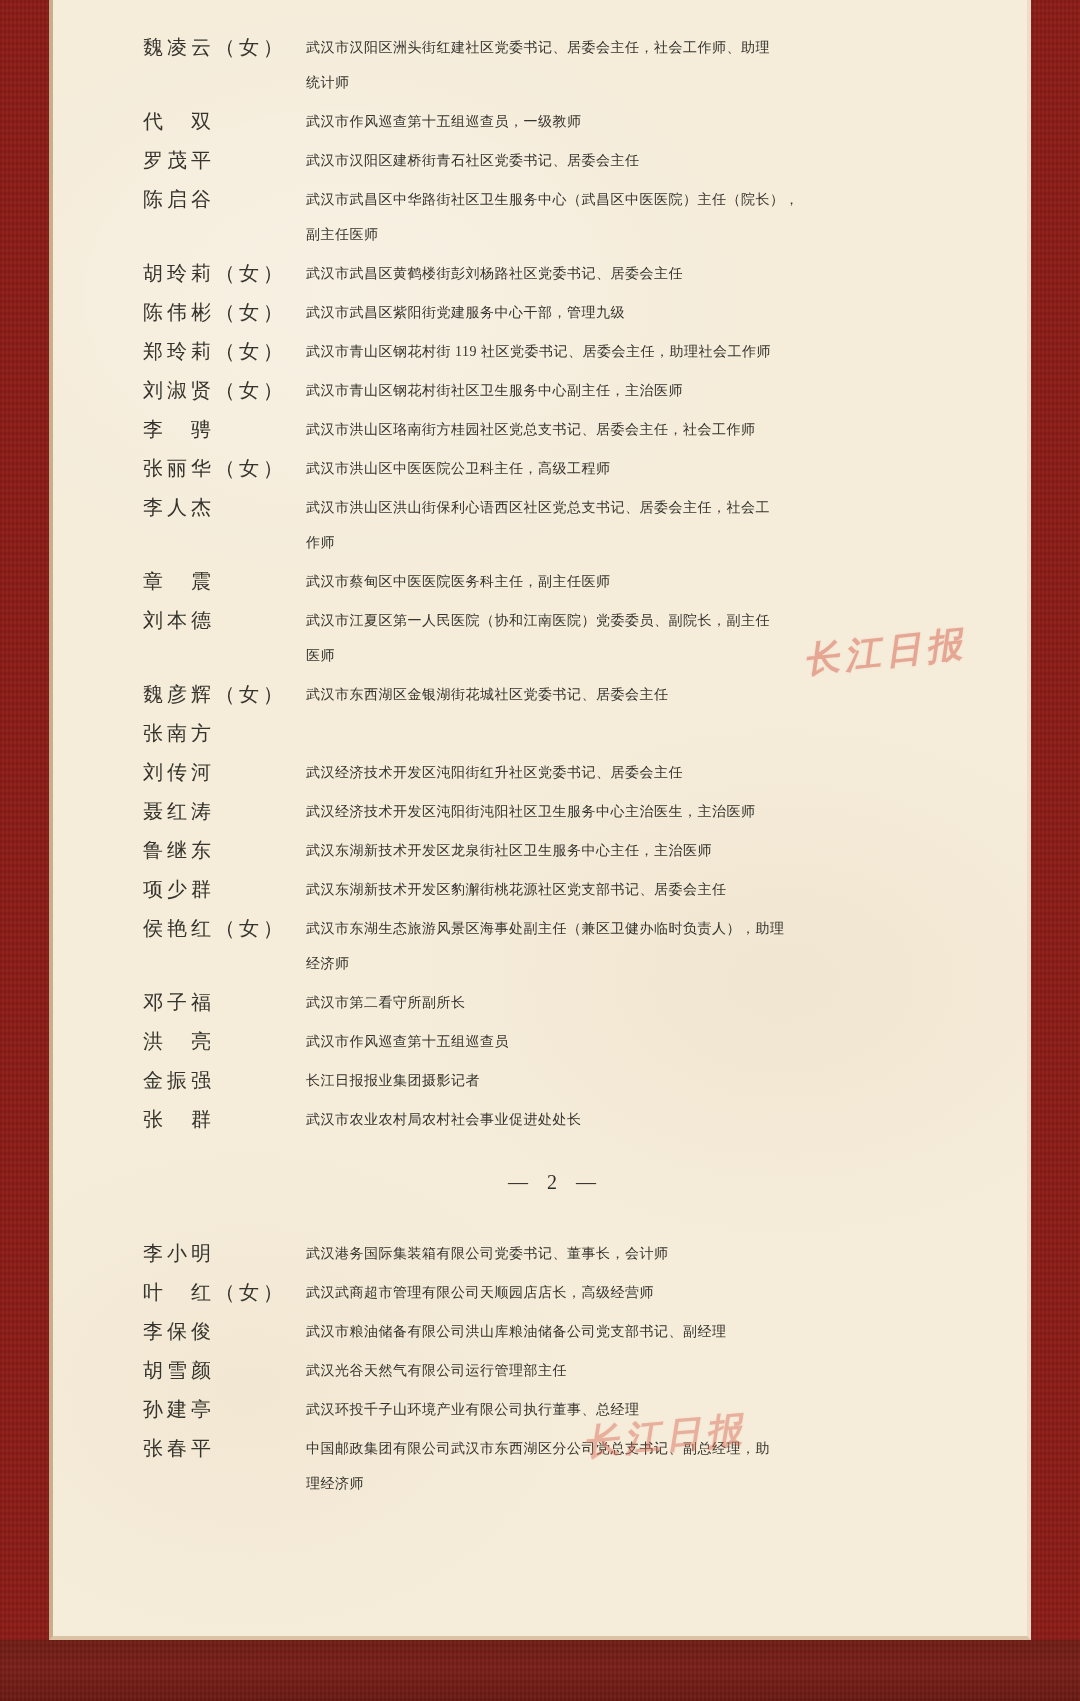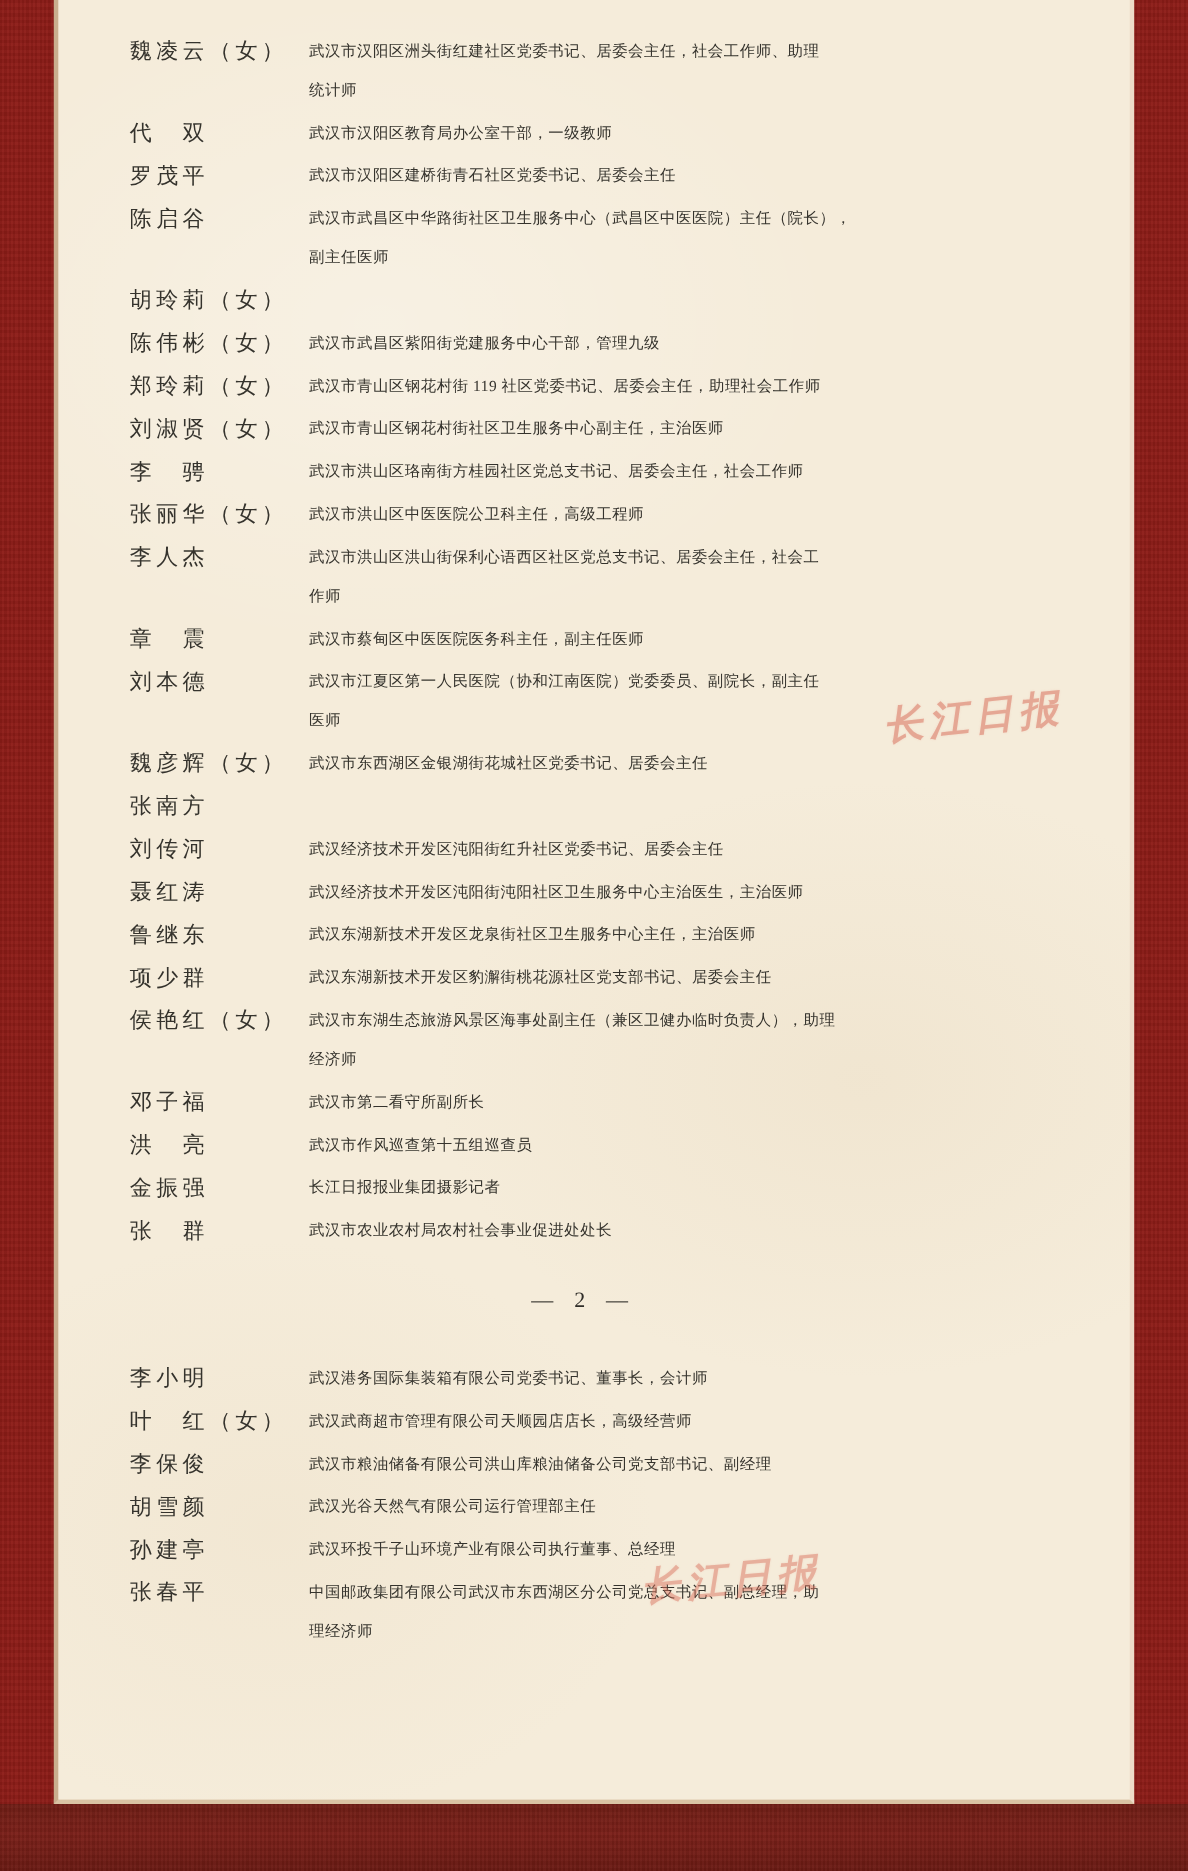--- a/index.html
+++ b/index.html
@@ -24,21 +24,21 @@
     position:absolute;left:49px;top:0;width:982px;height:1640px;
     background:
       radial-gradient(ellipse 700px 500px at 30% 18%, rgba(255,255,255,.25), rgba(255,255,255,0) 60%),
       radial-gradient(ellipse 600px 420px at 75% 60%, rgba(214,190,150,.14), rgba(255,255,255,0) 65%),
       radial-gradient(ellipse 500px 380px at 20% 85%, rgba(219,197,160,.12), rgba(255,255,255,0) 70%),
       #f5ecda;
     border-left:4px solid #c9ae8e;
     border-right:4px solid #eedcc9;
     border-bottom:4px solid #d9c3a4;
     box-sizing:border-box;
-    padding:30px 0 0 65px;
+    padding:30px 0 0 90px;
     color:#35332d;
   }
   .entries{list-style:none;margin:0;padding:0;}
   .entry{display:flex;margin-bottom:4px;}
   .name{
     width:163px;flex:0 0 163px;
     font-size:20px;line-height:35px;letter-spacing:4px;
     white-space:nowrap;
   }
   .desc{
@@ -70,36 +70,37 @@
 
   <ul class="entries section-1">
   <li class="entry">
     <div class="name">魏凌云（女）</div>
     <div class="desc">武汉市汉阳区洲头街红建社区党委书记、居委会主任，社会工作师、助理
 统计师</div>
   </li>
 
   <li class="entry">
     <div class="name">代　双</div>
-    <div class="desc">武汉市汉阳区教育局办公室干部，一级教师</div>
+    <div class="desc">武汉市作风巡查第十五组巡查员，一级教师</div>
   </li>
 
   <li class="entry">
     <div class="name">罗茂平</div>
     <div class="desc">武汉市汉阳区建桥街青石社区党委书记、居委会主任</div>
   </li>
 
   <li class="entry">
     <div class="name">陈启谷</div>
     <div class="desc">武汉市武昌区中华路街社区卫生服务中心（武昌区中医医院）主任（院长），
 副主任医师</div>
   </li>
 
   <li class="entry">
     <div class="name">胡玲莉（女）</div>
+    <div class="desc">武汉市武昌区黄鹤楼街彭刘杨路社区党委书记、居委会主任</div>
   </li>
 
   <li class="entry">
     <div class="name">陈伟彬（女）</div>
     <div class="desc">武汉市武昌区紫阳街党建服务中心干部，管理九级</div>
   </li>
 
   <li class="entry">
     <div class="name">郑玲莉（女）</div>
     <div class="desc">武汉市青山区钢花村街 119 社区党委书记、居委会主任，助理社会工作师</div>

